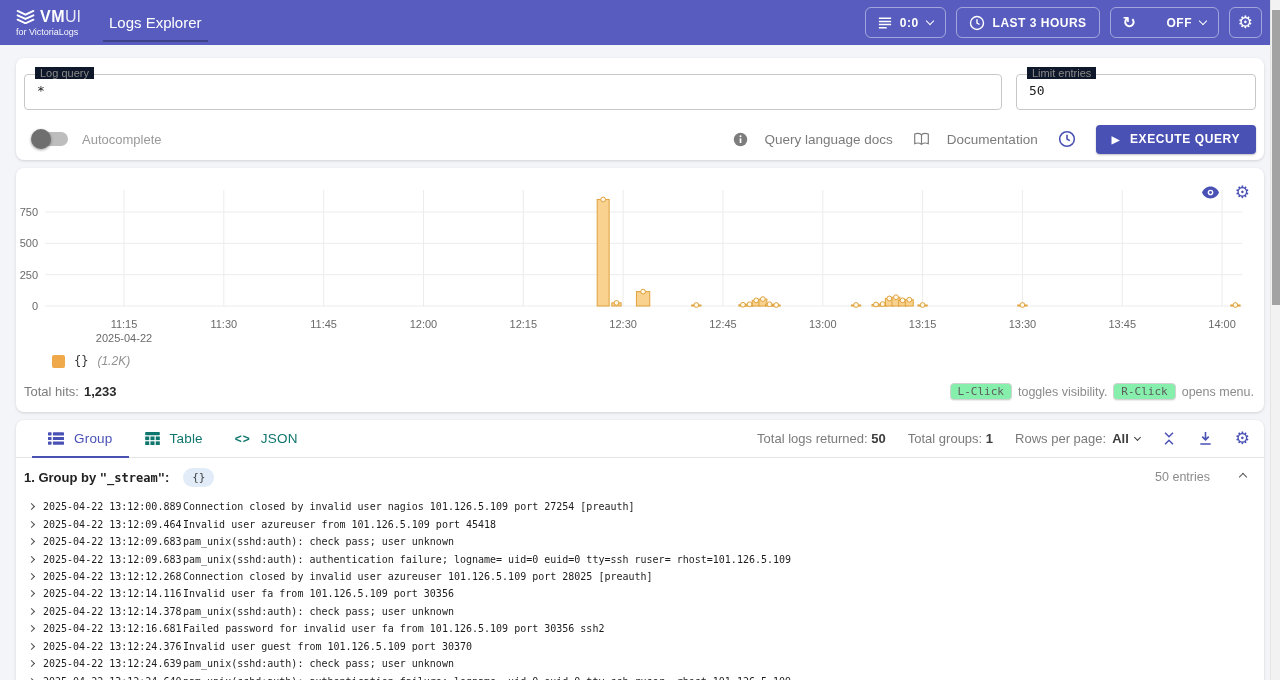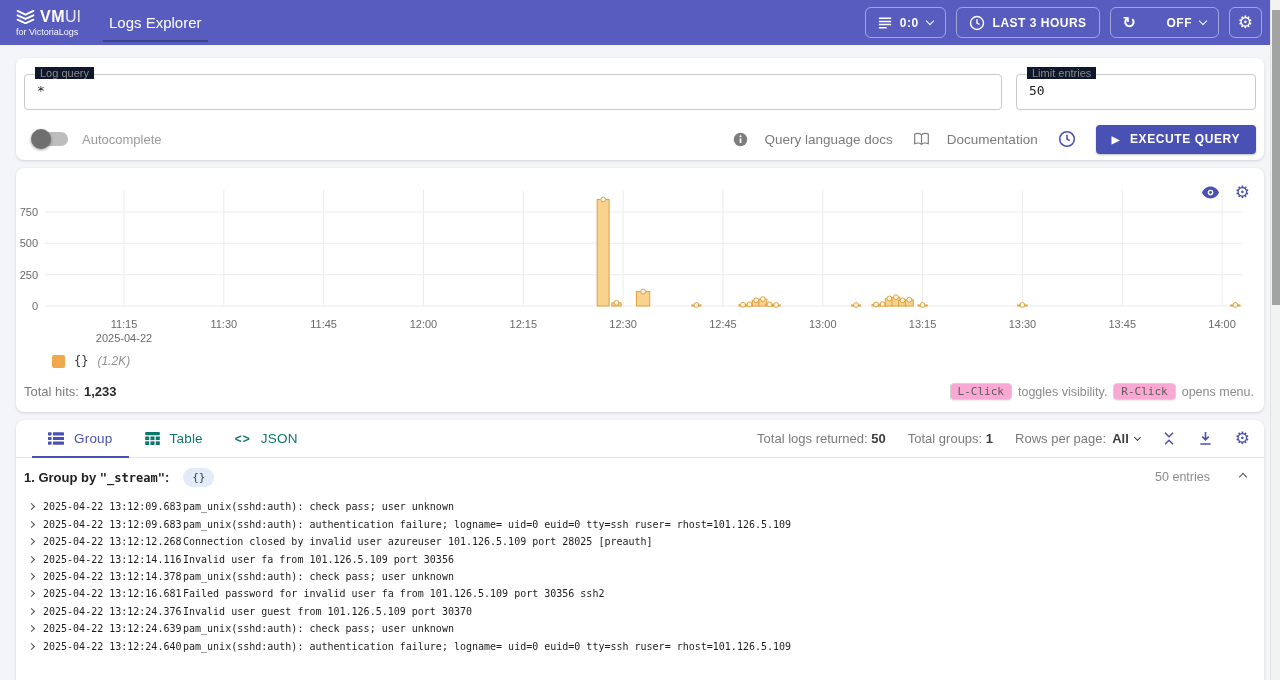--- a/index.html
+++ b/index.html
@@ -50,21 +50,21 @@
   #hits-chart text.ax { font-size:11px; fill:#6a6a6a; font-family:"Liberation Sans",sans-serif; }
   .chart-icons { position:absolute; top:16px; right:14px; display:flex; gap:16px; align-items:center; color:var(--accent,#4a51b5); }
   .legend { position:absolute; left:36px; top:186px; display:flex; align-items:center; gap:9px; cursor:pointer; }
   .legend-swatch { width:13px; height:13px; border-radius:2px; background:var(--swatch,#efa94a); }
   .legend-name { font-size:12px; color:#333; }
   .legend-count { font-size:12px; color:#919191; font-style:italic; }
   .hits-row { position:absolute; left:8px; right:10px; top:215px; display:flex; align-items:center; }
   .hits-label { font-size:13px; color:#7c7c7c; }
   .hits-value { font-size:13px; color:#2b2b2b; font-weight:bold; margin-left:5px; }
   .hints { margin-left:auto; display:flex; align-items:center; gap:6px; font-size:12.5px; color:#8b8b8b; }
-  .kbd { font-family:"DejaVu Sans Mono","Liberation Mono",monospace; font-size:11px; color:#5c5c5c; border:1px solid #d2d2d2; border-radius:4px; padding:1px 7px; background:#f9a8d4; box-shadow:0 1px 1px rgba(0,0,0,.08); }
+  .kbd { font-family:"DejaVu Sans Mono","Liberation Mono",monospace; font-size:11px; color:#5c5c5c; border:1px solid #d2d2d2; border-radius:4px; padding:1px 7px; background:#86efac; box-shadow:0 1px 1px rgba(0,0,0,.08); }
 
   
   #logs-card { left:16px; top:420px; width:1248px; height:300px; }
   .tabs-row { display:flex; align-items:stretch; height:38px; border-bottom:1px solid #e4e4e4; padding-left:16px; }
   .tab { display:flex; align-items:center; gap:10px; padding:0 16px; font-size:13.5px; color:#0f766e; position:relative; cursor:pointer; letter-spacing:.2px; }
   .tab.active { color:var(--accent,#4a51b5); }
   .tab.active::after { content:''; position:absolute; left:0; right:0; bottom:-1px; height:2px; background:var(--accent,#4a51b5); }
   .json-glyph { font-size:12px; font-weight:bold; letter-spacing:1px; }
   .results-summary { margin-left:auto; display:flex; align-items:center; gap:22px; padding-right:14px; font-size:13px; color:#7b7b7b; }
   .results-summary b { color:#3c3c3c; }
@@ -347,20 +347,30 @@
       <span class="badge">{}</span>
       <span class="group-right">
         <span class="entries-label">50 entries</span>
         <span class="collapse-chv"></span>
       </span>
     </div>
 
     <div id="log-rows">
         <div class="log-row">
           <span class="row-chev"></span>
+          <span class="row-time">2025-04-22 13:12:00.889</span>
+          <span class="row-msg">Connection closed by invalid user nagios 101.126.5.109 port 27254 [preauth]</span>
+        </div>
+        <div class="log-row">
+          <span class="row-chev"></span>
+          <span class="row-time">2025-04-22 13:12:09.464</span>
+          <span class="row-msg">Invalid user azureuser from 101.126.5.109 port 45418</span>
+        </div>
+        <div class="log-row">
+          <span class="row-chev"></span>
           <span class="row-time">2025-04-22 13:12:09.683</span>
           <span class="row-msg">pam_unix(sshd:auth): check pass; user unknown</span>
         </div>
         <div class="log-row">
           <span class="row-chev"></span>
           <span class="row-time">2025-04-22 13:12:09.683</span>
           <span class="row-msg">pam_unix(sshd:auth): authentication failure; logname= uid=0 euid=0 tty=ssh ruser= rhost=101.126.5.109</span>
         </div>
         <div class="log-row">
           <span class="row-chev"></span>

